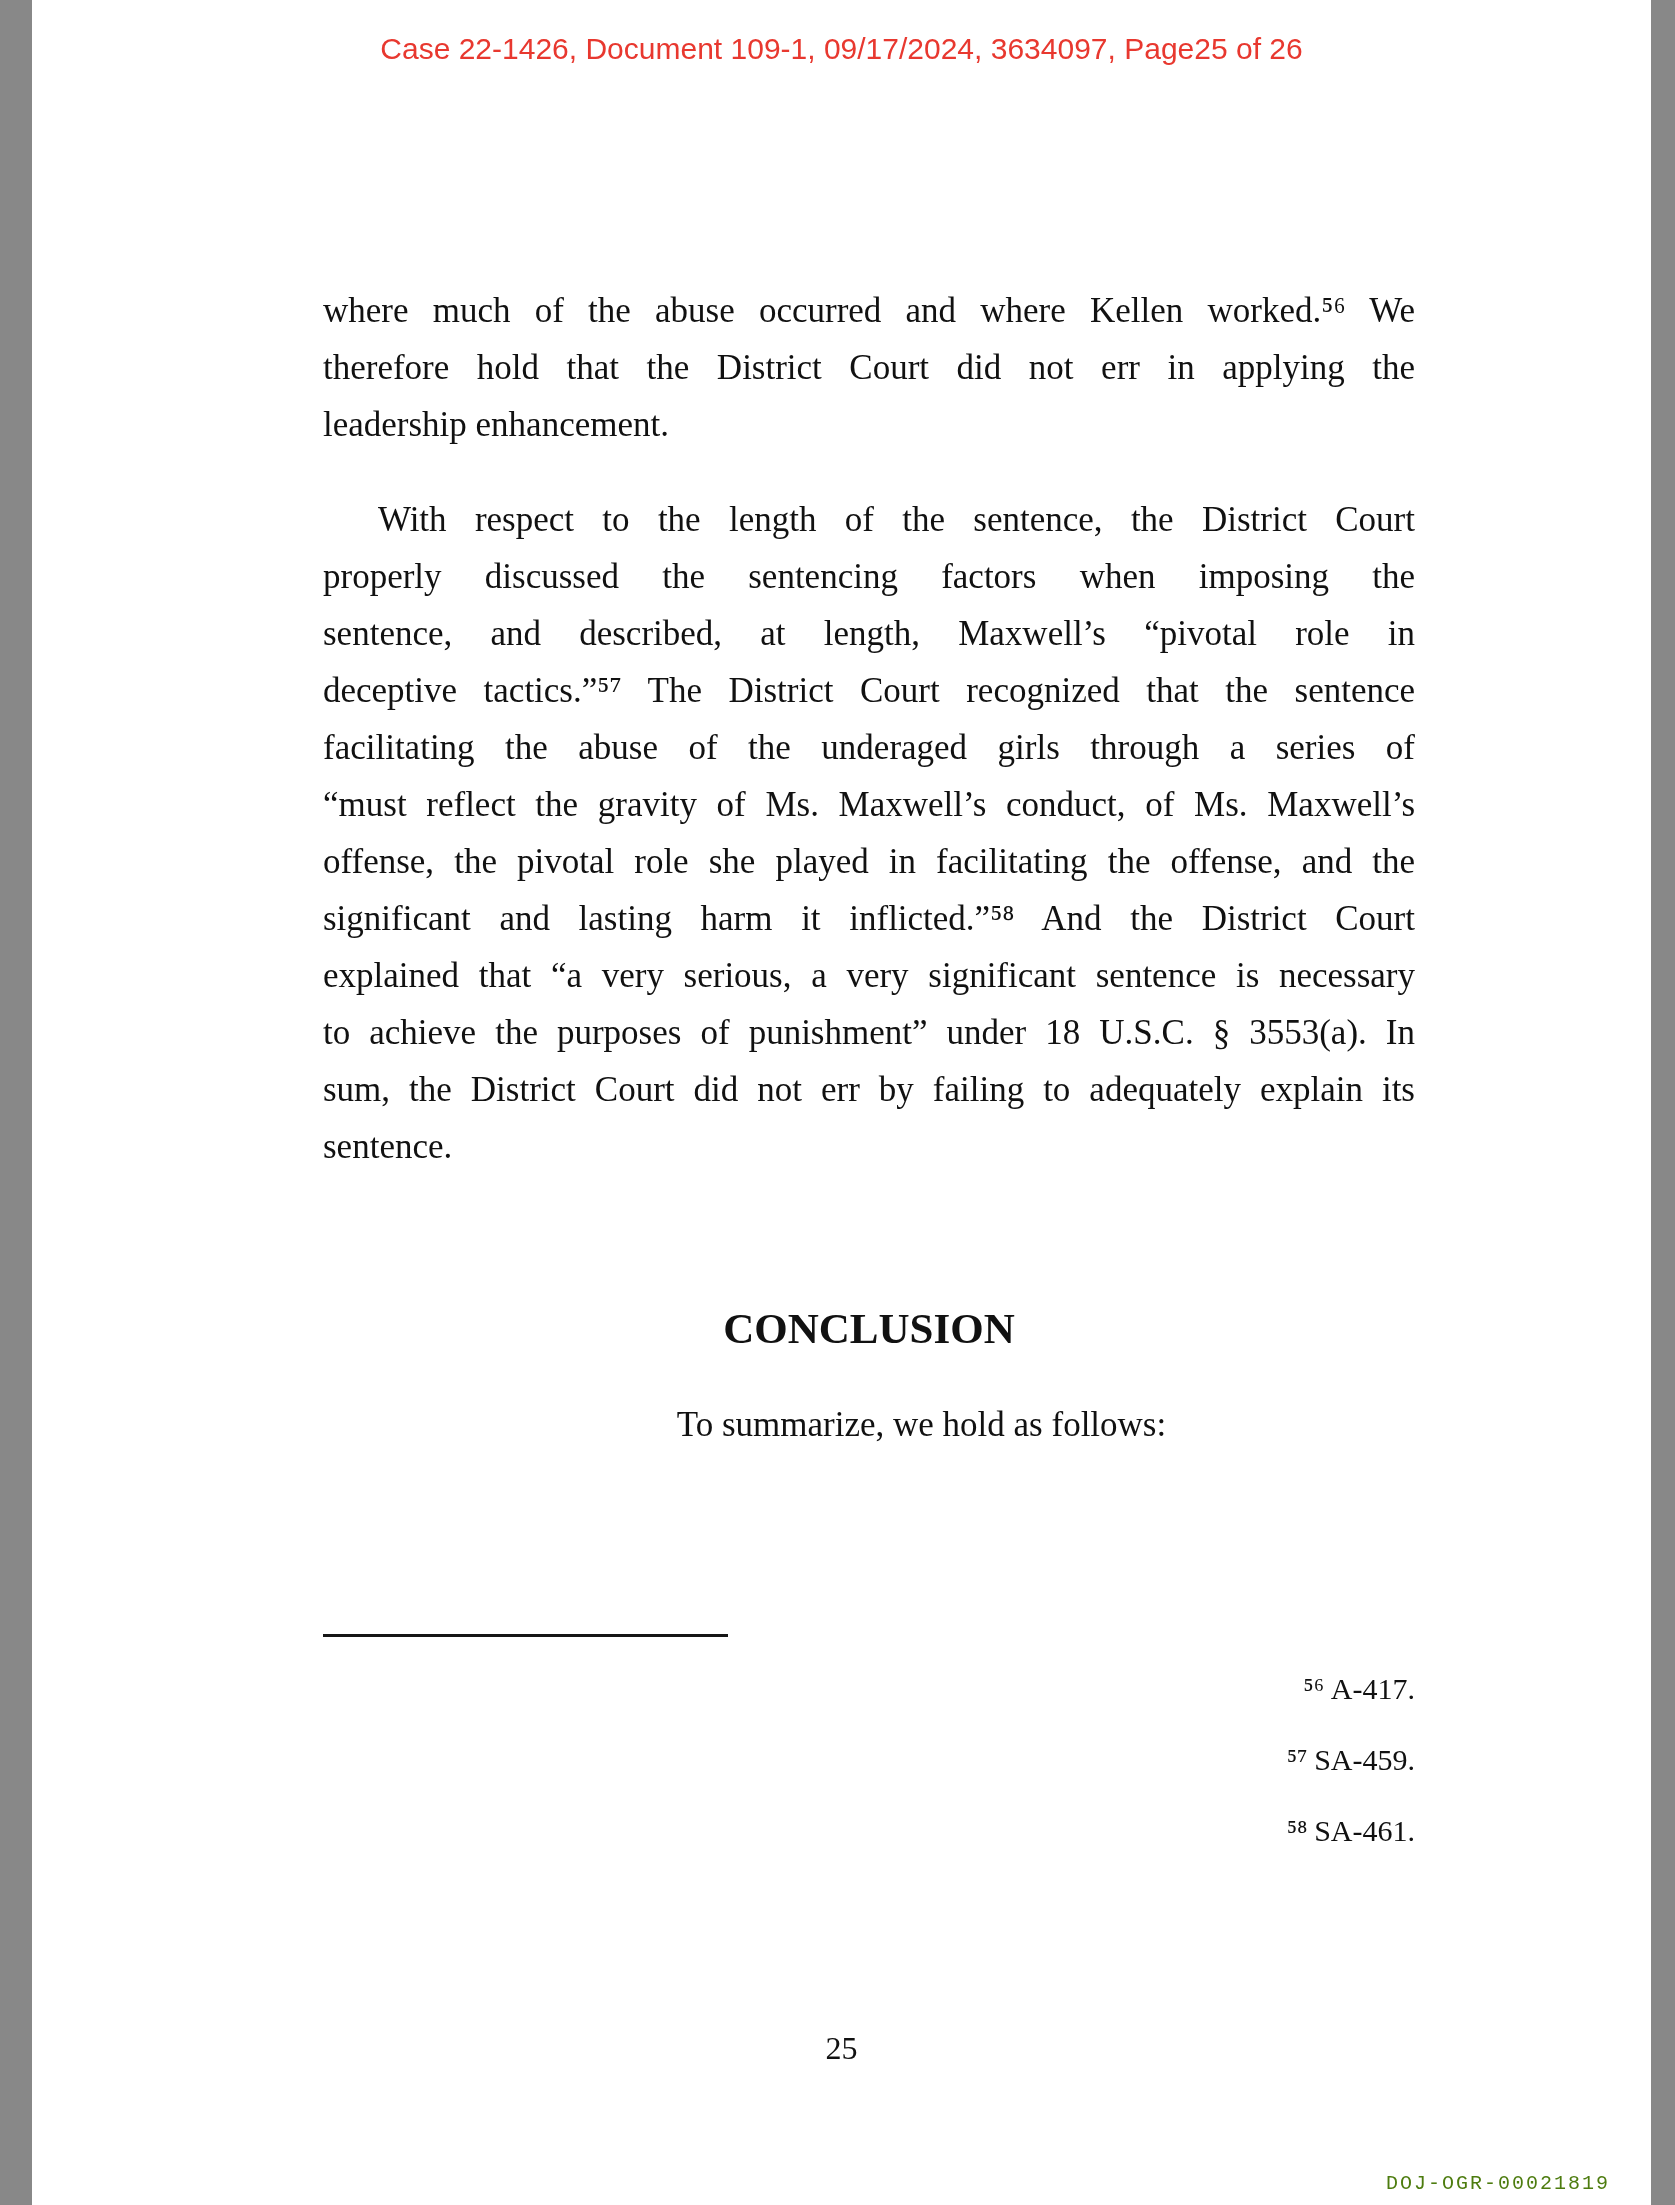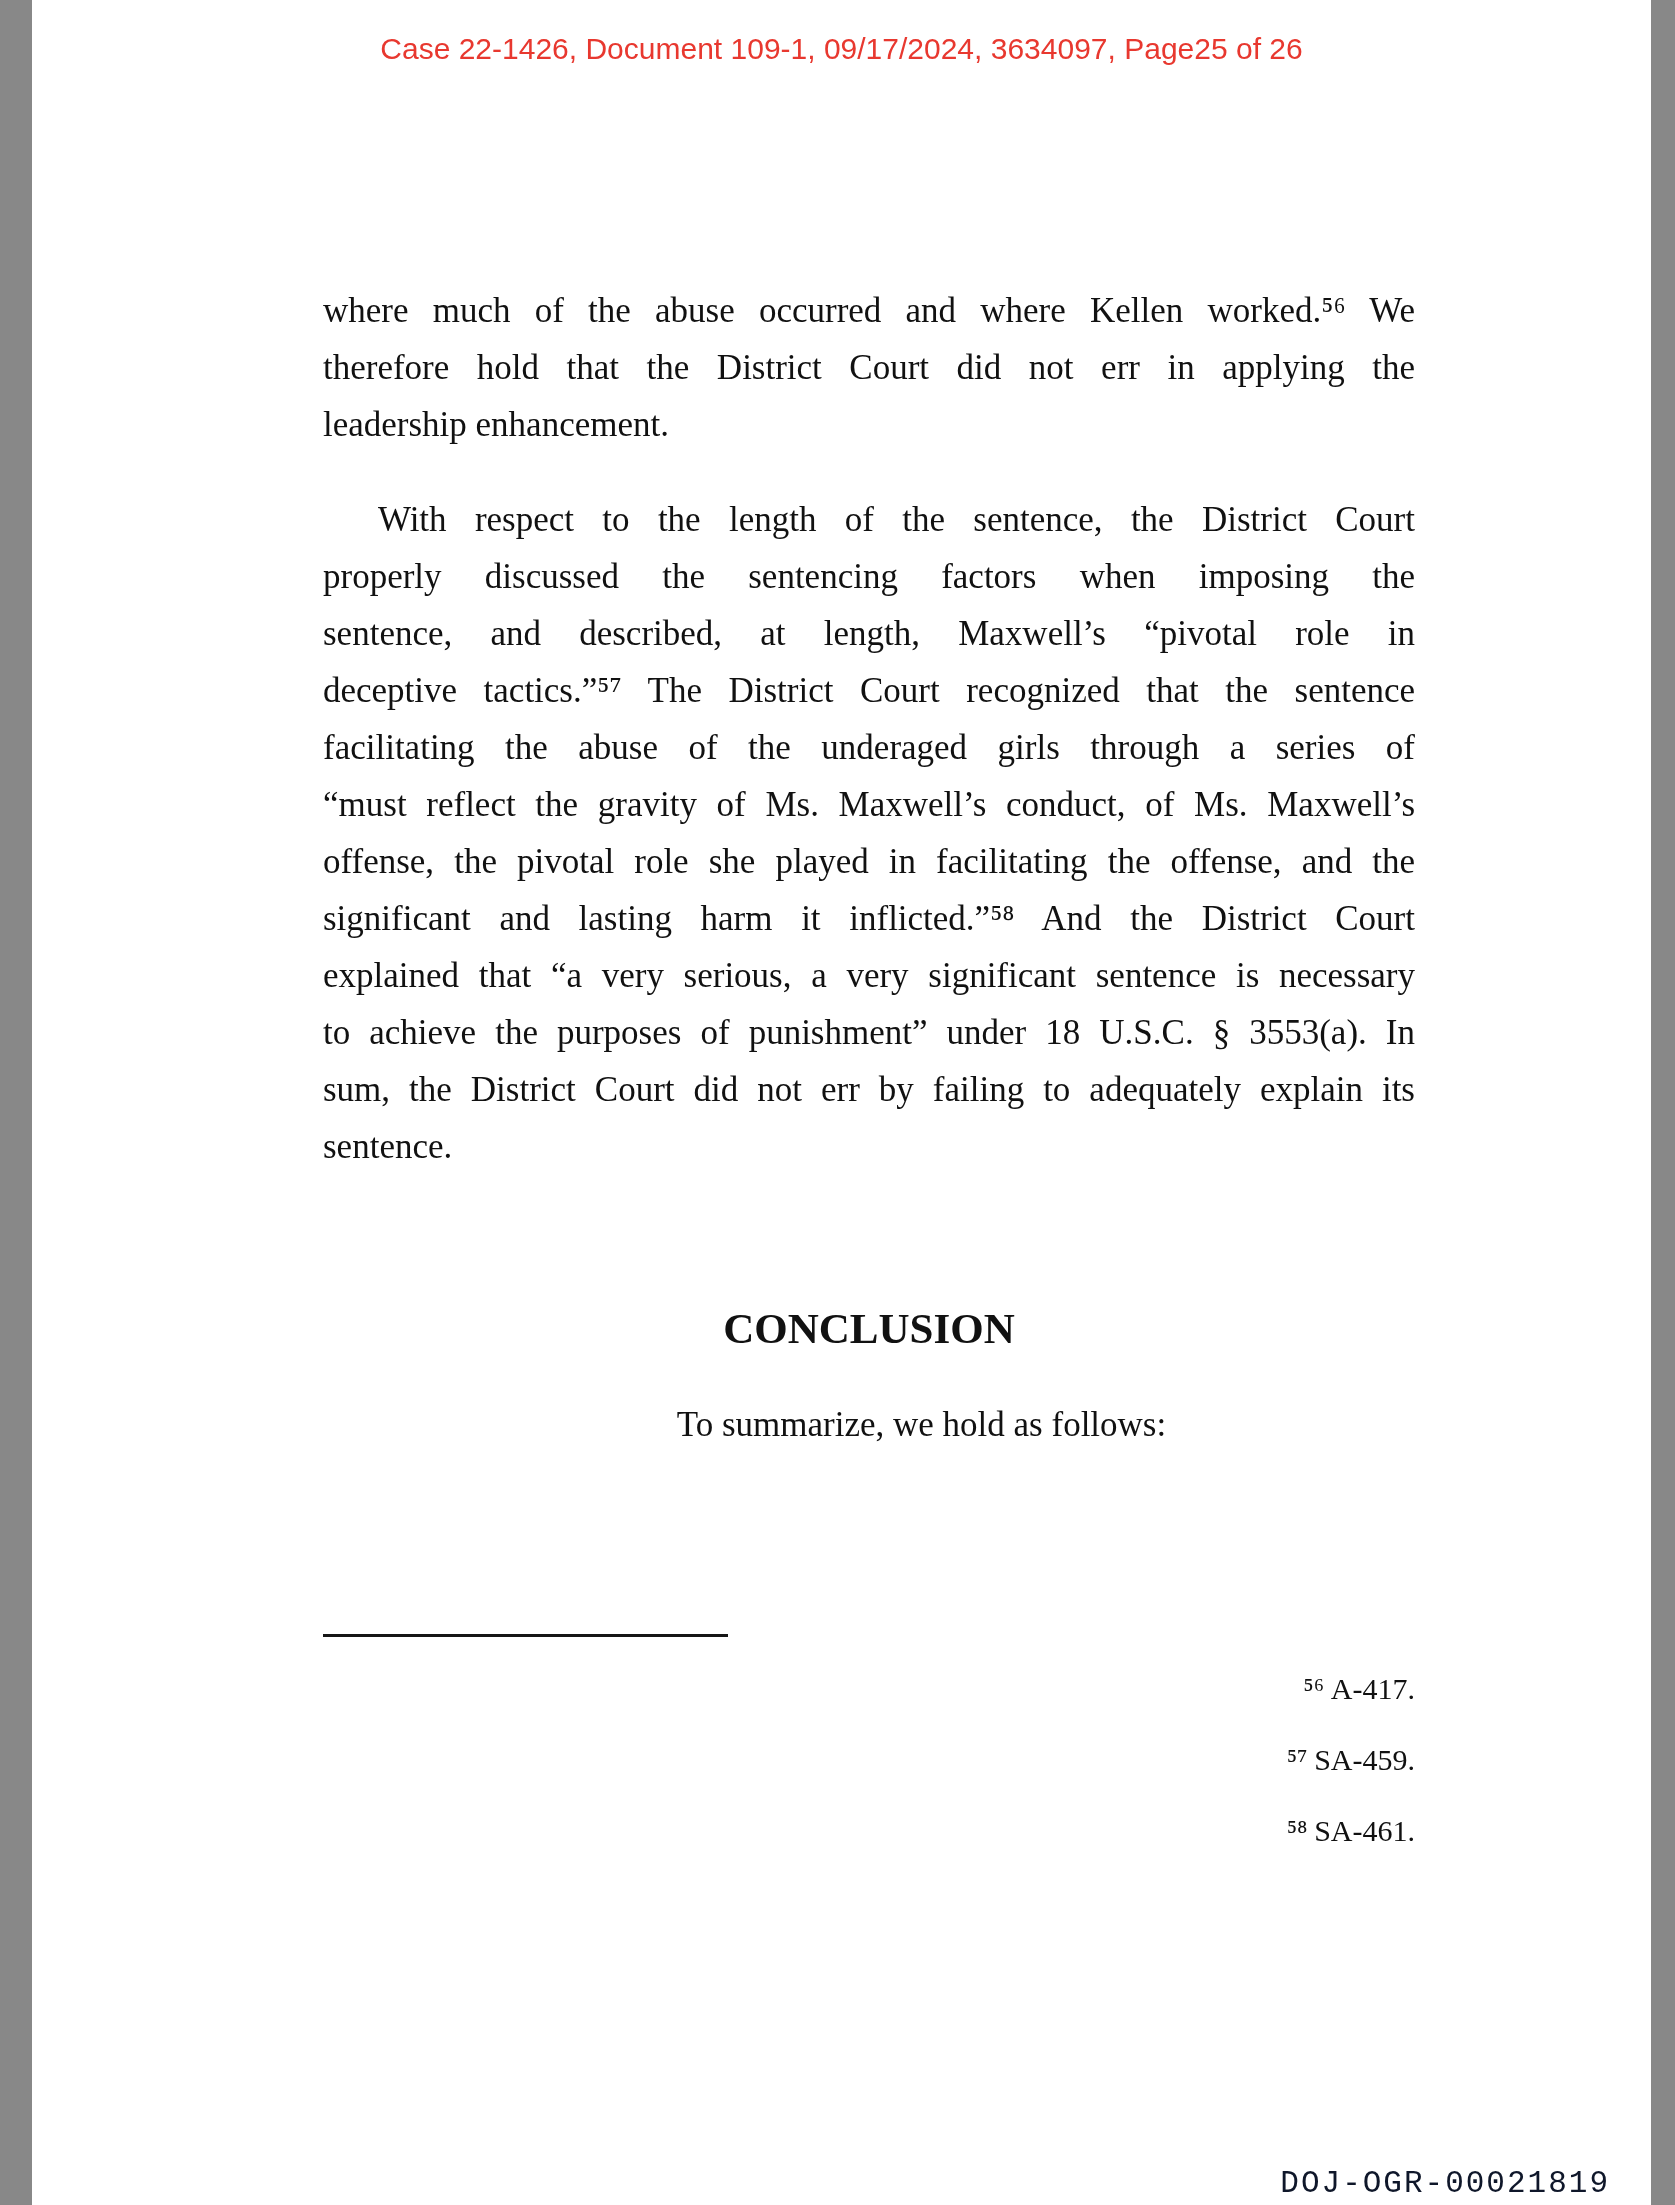--- a/index.html
+++ b/index.html
@@ -57,23 +57,23 @@
   .fn-marker { font-size:30px; }
   .fn-text { margin-left:6.6px; }
   .page-number {
     position:absolute; top:2029px; left:0; width:100%;
     text-align:center;
     font-size:32px; line-height:39px;
   }
   .bates {
     position:absolute; top:2167px; right:41px;
     font-family:"Liberation Mono", "DejaVu Sans Mono", monospace;
-    font-size:31px; line-height:33px;
+    font-size:20px; line-height:33px;
     letter-spacing:2px;
-    color:#0f172a;
+    color:#4d7c0f;
   }
 </style>
 </head>
 <body>
 
 <div class="page">
 
   <div class="stamp">Case 22-1426, Document 109-1, 09/17/2024, 3634097, Page25 of 26</div>
 
   <div class="content">
@@ -111,17 +111,18 @@
       <span class="fn-marker">⁵⁶</span><span class="fn-text">A-417.</span>
     </div>
     <div class="footnote">
       <span class="fn-marker">⁵⁷</span><span class="fn-text">SA-459.</span>
     </div>
     <div class="footnote">
       <span class="fn-marker">⁵⁸</span><span class="fn-text">SA-461.</span>
     </div>
   </div>
 
+  <div class="page-number">25</div>
 
   <div class="bates">DOJ-OGR-00021819</div>
 
 </div>
 
 
 </body></html>

